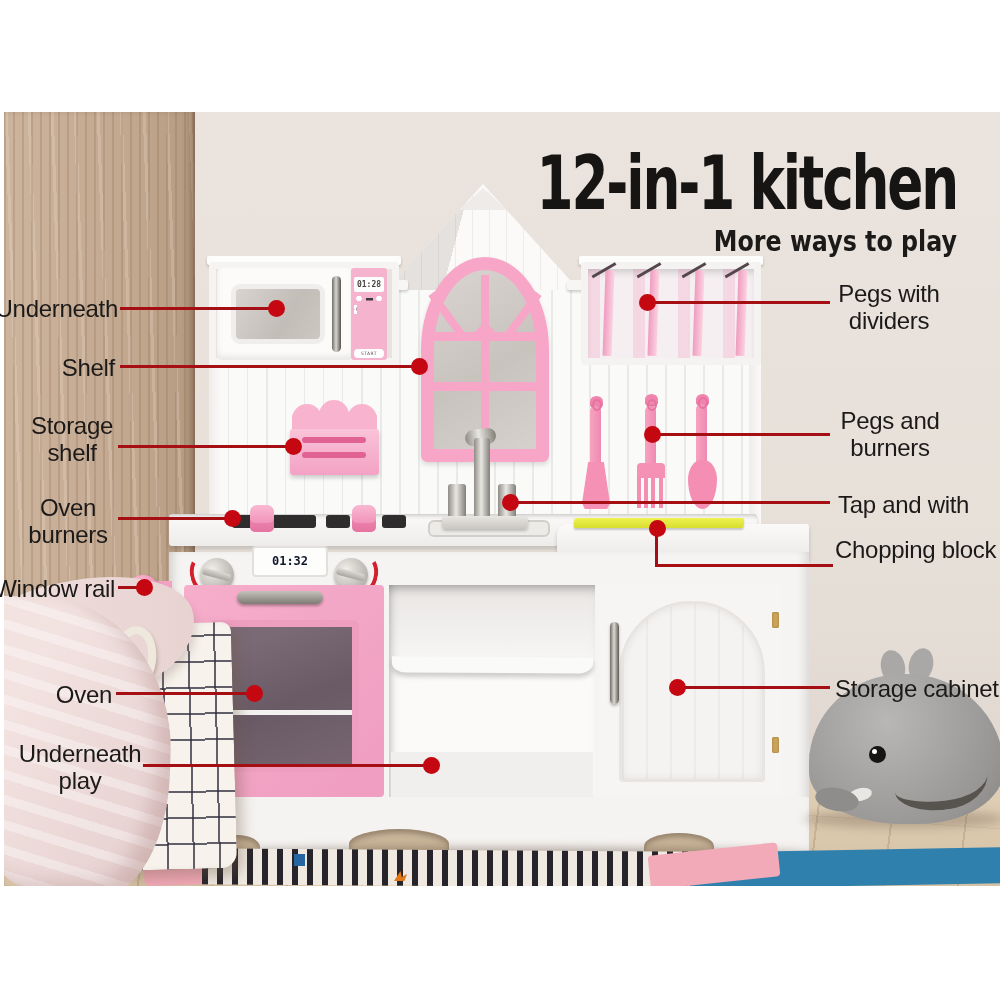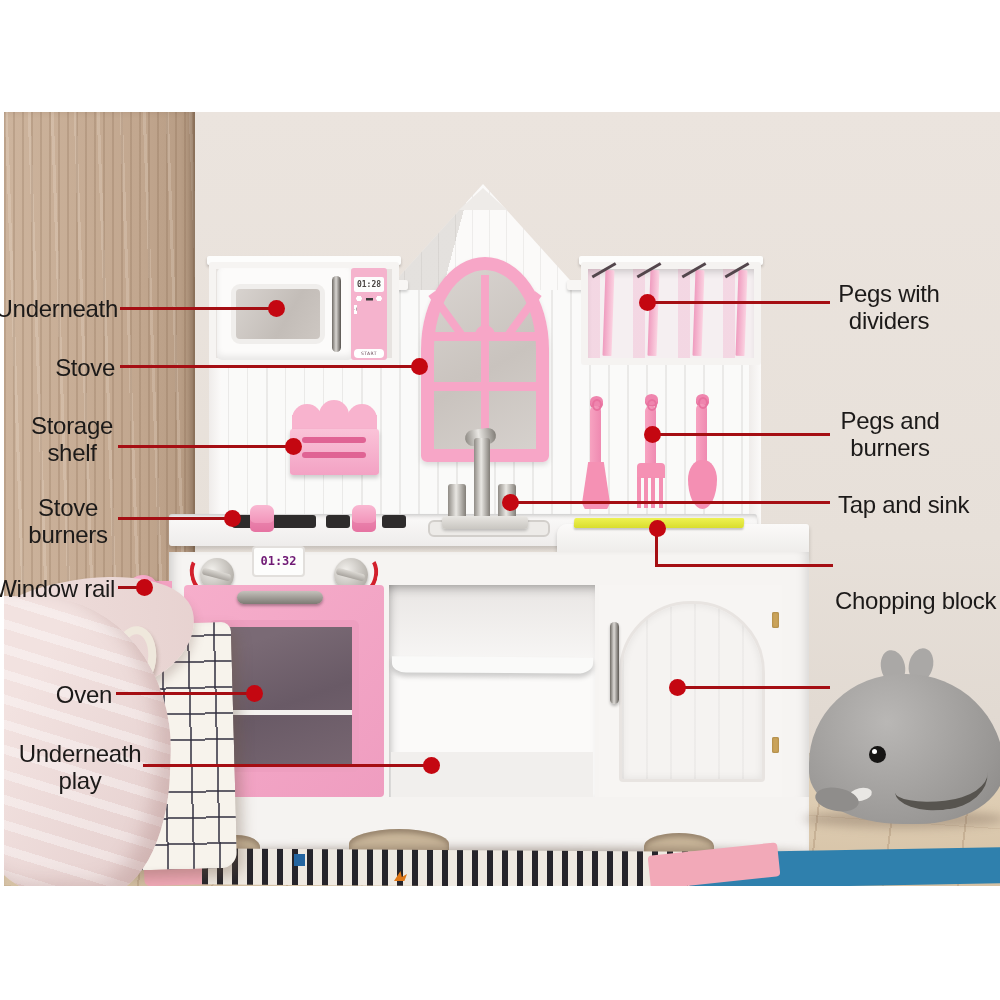--- a/index.html
+++ b/index.html
@@ -117,22 +117,22 @@
   
   #cab-body{left:165px;top:440px;width:640px;height:248px;background:#f6f4f2;
     box-shadow:inset 10px 0 12px -8px rgba(0,0,0,.2),inset -10px 0 12px -8px rgba(0,0,0,.15)}
   .dial{top:446px;width:34px;height:34px;border-radius:50%;
     background:radial-gradient(circle at 35% 35%,#f2f0ec,#b8b4ae 70%,#a5a19b);box-shadow:0 2px 3px rgba(0,0,0,.25)}
   .dial::after{content:"";position:absolute;left:2px;top:13px;width:29px;height:7px;border-radius:3px;
     background:linear-gradient(#dcd9d4,#a8a49e);transform:rotate(15deg)}
   .dial-arc{top:442px;width:30px;height:40px;border:4px solid rgba(0,0,0,0);border-radius:50%}
   #arc1{left:186px;border-left-color:#d2202c;transform:rotate(-12deg)}
   #arc2{left:344px;border-right-color:#d2202c;transform:rotate(10deg)}
-  #oven-display{left:248px;top:434px;width:53px;height:31px;background:#fdfdfc;border:2px solid #e2dfdc;border-radius:4px;
-    font:bold 12px/27px "DejaVu Sans Mono",monospace;color:#701a75;text-align:center;
+  #oven-display{left:248px;top:434px;width:76px;height:31px;background:#fdfdfc;border:2px solid #e2dfdc;border-radius:4px;
+    font:bold 12px/27px "DejaVu Sans Mono",monospace;color:#0f172a;text-align:center;
     background-image:radial-gradient(circle at 12px 25px,#d21f2b 1.6px,rgba(0,0,0,0) 2.2px),
                      radial-gradient(circle at 41px 25px,#d21f2b 1.6px,rgba(0,0,0,0) 2.2px),
                      linear-gradient(#3e3c3b,#3e3c3b) 50% 3px/22px 2px no-repeat}
   #oven{left:180px;top:473px;width:200px;height:212px;border-radius:4px;
     background:linear-gradient(135deg,#f6aecb,#ef9dc0)}
   #oven-handle{left:233px;top:479px;width:86px;height:13px;border-radius:7px;
     background:linear-gradient(#c4c1bb,#7e7a74);box-shadow:0 2px 3px rgba(0,0,0,.3)}
   #oven-win{left:205px;top:508px;width:150px;height:152px;border:7px solid #ee9fc0;border-radius:6px;
     background:linear-gradient(160deg,#7a6a75 15%,#695a66 55%,#776671)}
   #oven-win::after{content:"";position:absolute;left:0;top:60%;width:100%;height:5px;background:#f3f1ef}
@@ -356,29 +356,29 @@
       <div id="whale-fin"></div>
     </div>
   </div>
 
   <div class="cl-line" style="left:120px;top:307px;width:150px"></div>
   <div class="cl-dot" style="left:268px;top:300px"></div>
   <div class="cl-label t-right" style="right:882px;top:295px">Underneath</div>
 
   <div class="cl-line" style="left:120px;top:365px;width:293px"></div>
   <div class="cl-dot" style="left:411px;top:358px"></div>
-  <div class="cl-label t-right" style="right:885px;top:354px">Stove</div>
+  <div class="cl-label t-right" style="right:885px;top:354px">Shelf</div>
 
   <div class="cl-line" style="left:118px;top:445px;width:169px"></div>
   <div class="cl-dot" style="left:285px;top:438px"></div>
   <div class="cl-label t-center" style="left:17px;top:412px;width:110px">Storage shelf</div>
 
   <div class="cl-line" style="left:118px;top:517px;width:108px"></div>
   <div class="cl-dot" style="left:224px;top:510px"></div>
-  <div class="cl-label t-center" style="left:13px;top:494px;width:110px">Stove burners</div>
+  <div class="cl-label t-center" style="left:13px;top:494px;width:110px">Oven burners</div>
 
   <div class="cl-line" style="left:118px;top:586px;width:22px"></div>
   <div class="cl-dot" style="left:136px;top:579px"></div>
   <div class="cl-label t-right" style="right:885px;top:575px">Window rail</div>
 
   <div class="cl-line" style="left:116px;top:692px;width:132px"></div>
   <div class="cl-dot" style="left:246px;top:685px"></div>
   <div class="cl-label t-right" style="right:888px;top:681px">Oven</div>
 
   <div class="cl-line" style="left:143px;top:764px;width:282px"></div>
@@ -388,24 +388,29 @@
   <div class="cl-line" style="left:655px;top:301px;width:175px"></div>
   <div class="cl-dot" style="left:639px;top:294px"></div>
   <div class="cl-label t-center" style="left:833px;top:280px;width:112px">Pegs with dividers</div>
 
   <div class="cl-line" style="left:660px;top:433px;width:170px"></div>
   <div class="cl-dot" style="left:644px;top:426px"></div>
   <div class="cl-label t-center" style="left:836px;top:407px;width:108px">Pegs and burners</div>
 
   <div class="cl-line" style="left:517px;top:501px;width:313px"></div>
   <div class="cl-dot" style="left:502px;top:494px"></div>
-  <div class="cl-label t-nowrap" style="left:838px;top:491px">Tap and sink</div>
+  <div class="cl-label t-nowrap" style="left:838px;top:491px">Tap and with</div>
 
   <div class="cl-vline" style="left:655px;top:528px;height:39px"></div>
   <div class="cl-line" style="left:655px;top:564px;width:178px"></div>
   <div class="cl-dot" style="left:649px;top:520px"></div>
-  <div class="cl-label t-nowrap" style="left:835px;top:587px">Chopping block</div>
+  <div class="cl-label t-nowrap" style="left:835px;top:536px">Chopping block</div>
 
   <div class="cl-line" style="left:685px;top:686px;width:145px"></div>
   <div class="cl-dot" style="left:669px;top:679px"></div>
-
+  <div class="cl-label t-nowrap" style="left:835px;top:675px">Storage cabinet</div>
+
+  <div id="title">
+    <span id="title-main">12-in-1 kitchen</span>
+    <span id="title-sub">More ways to play</span>
+  </div>
 
 </div>
 
 </body></html>

